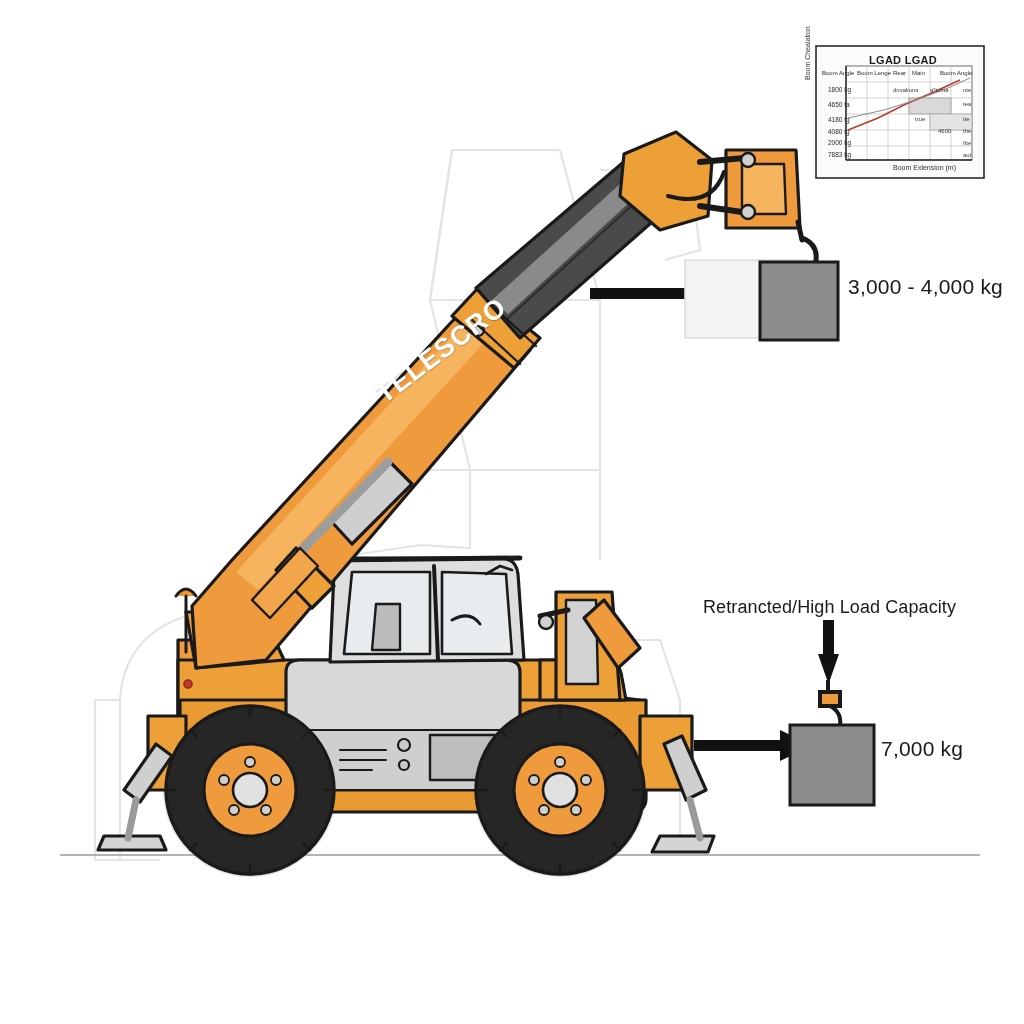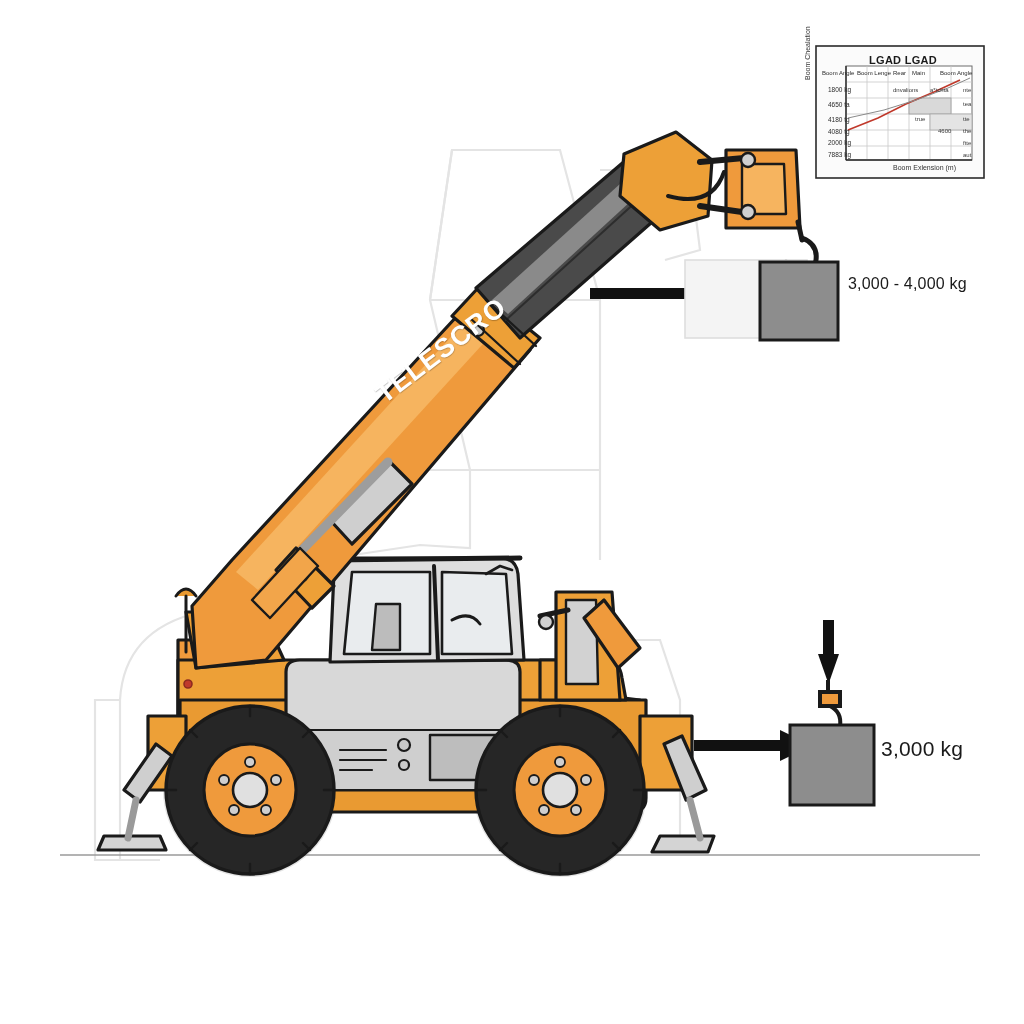--- a/index.html
+++ b/index.html
@@ -23,21 +23,21 @@
   }
   .txt {
     position: absolute;
     color: #1a1a1a;
     white-space: nowrap;
     font-family: "Liberation Sans", sans-serif;
   }
   .label-load-hi {
     left: 848px;
     top: 275px;
-    font-size: 16px;
+    font-size: 21px;
     letter-spacing: 0.2px;
   }
   .label-load-lo {
     left: 881px;
     top: 737px;
     font-size: 21px;
     letter-spacing: 0.2px;
   }
   .label-retracted {
     left: 703px;
@@ -289,21 +289,22 @@
       <path d="M848 118 L884 110 L916 100 L948 88 L970 78" fill="none" stroke="#8a8a8a" stroke-width="1"></path>
 
       <line x1="846" y1="160" x2="972" y2="160" stroke="#2b2b2b" stroke-width="1.4"></line>
       <line x1="846" y1="66" x2="846" y2="160" stroke="#2b2b2b" stroke-width="1.4"></line>
     </g>
   </svg>
 
   <div class="txt boom-brand">TELESCRO</div>
 
   <div class="txt label-load-hi">3,000 - 4,000 kg</div>
-  <div class="txt label-load-lo">3,000 kg</div>
+  <div class="txt label-load-lo">7,000 kg</div>
+  <div class="txt label-retracted">Retrancted/High Load Capacity</div>
 
   <div class="txt chart-title">LGAD LGAD</div>
   <div class="txt chart-xlabel">Boom Exlension (m)</div>
   <div class="txt chart-ylabel">Boom Chealation</div>
 
   <div class="txt chart-colhead" style="left:822px; top:70px;">Boom Angle</div>
   <div class="txt chart-colhead" style="left:857px; top:70px;">Boom Lenge</div>
   <div class="txt chart-colhead" style="left:893px; top:70px;">Rear</div>
   <div class="txt chart-colhead" style="left:912px; top:70px;">Main</div>
   <div class="txt chart-colhead" style="left:940px; top:70px;">Boom Angle</div>

